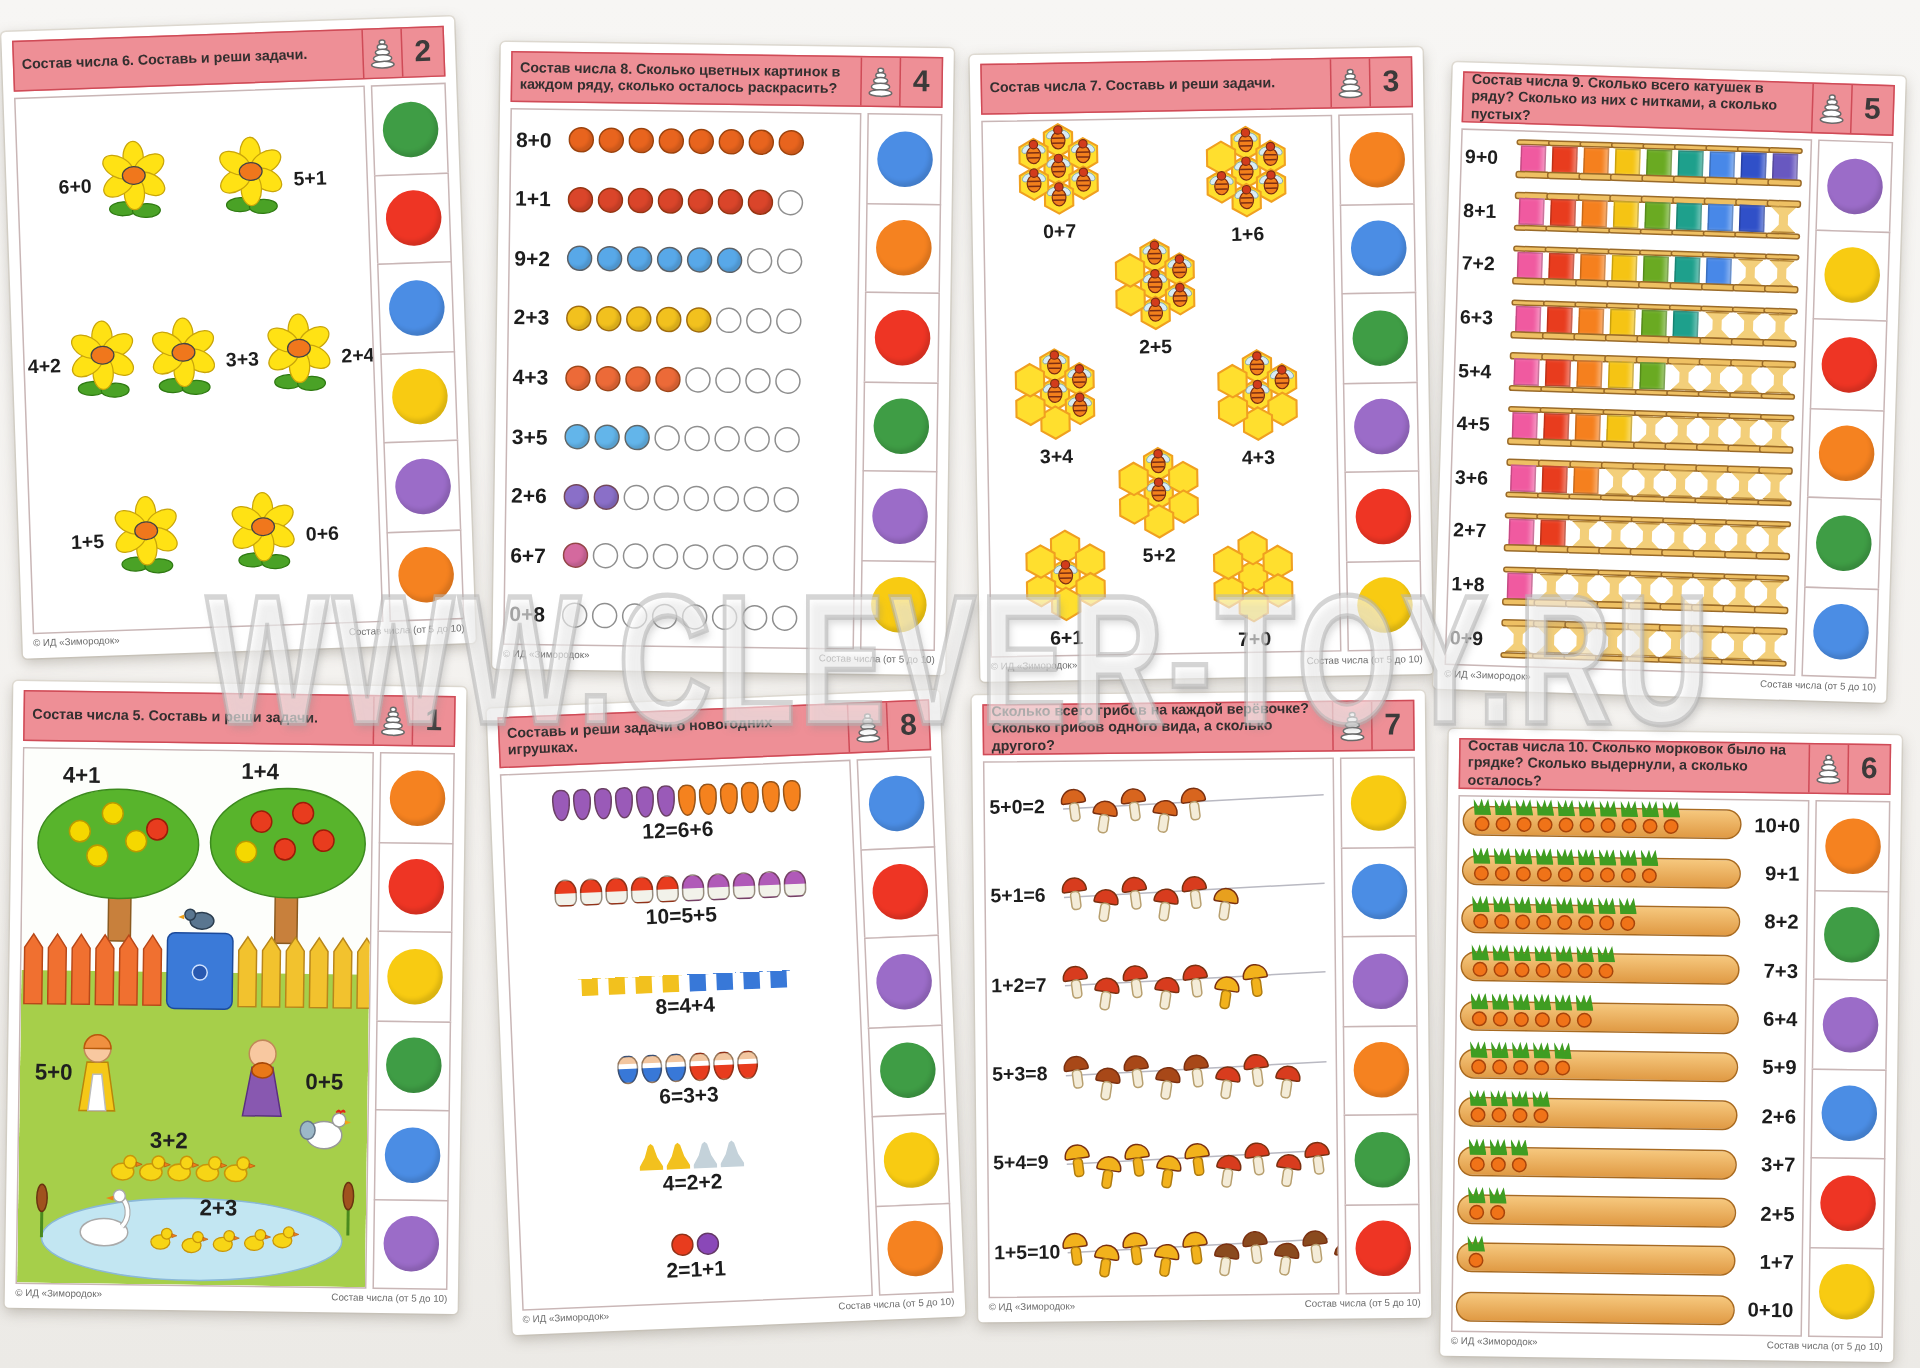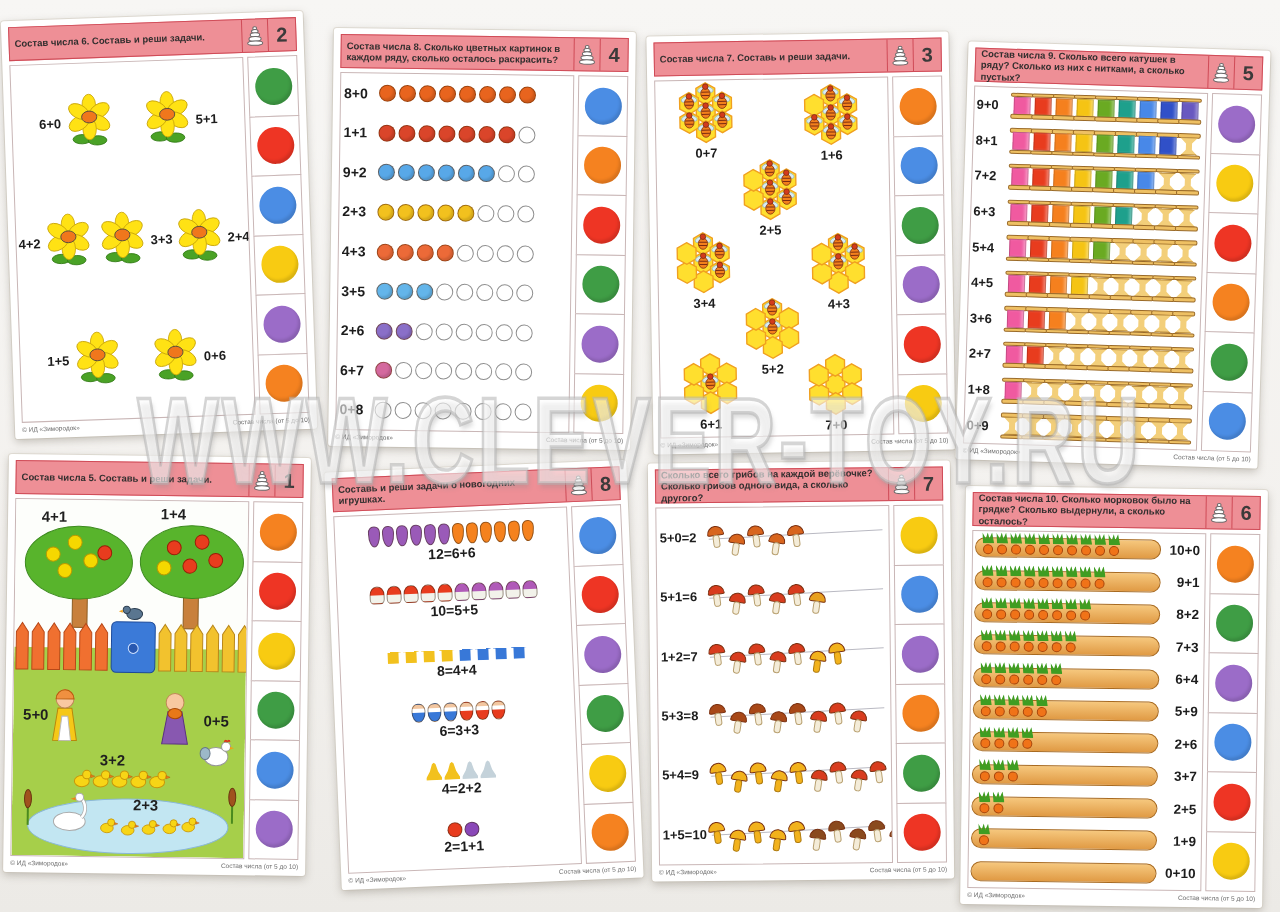--- a/index.html
+++ b/index.html
@@ -2092,21 +2092,21 @@
             </div>
             <span class="eq ceq">2+5</span>
           </div>
           <div class="crow">
             <div class="bed">
               <span class="crt">
                 <span class="tops"></span>
                 <span class="root"></span>
               </span>
             </div>
-            <span class="eq ceq">1+9</span>
+            <span class="eq ceq">1+7</span>
           </div>
           <div class="crow">
             <div class="bed"></div>
             <span class="eq ceq">0+10</span>
           </div>
         </div>
       <div class="circles">
           <div class="cbox">
             <div class="dot" style="background: rgb(245, 130, 32);"></div>
           </div>

